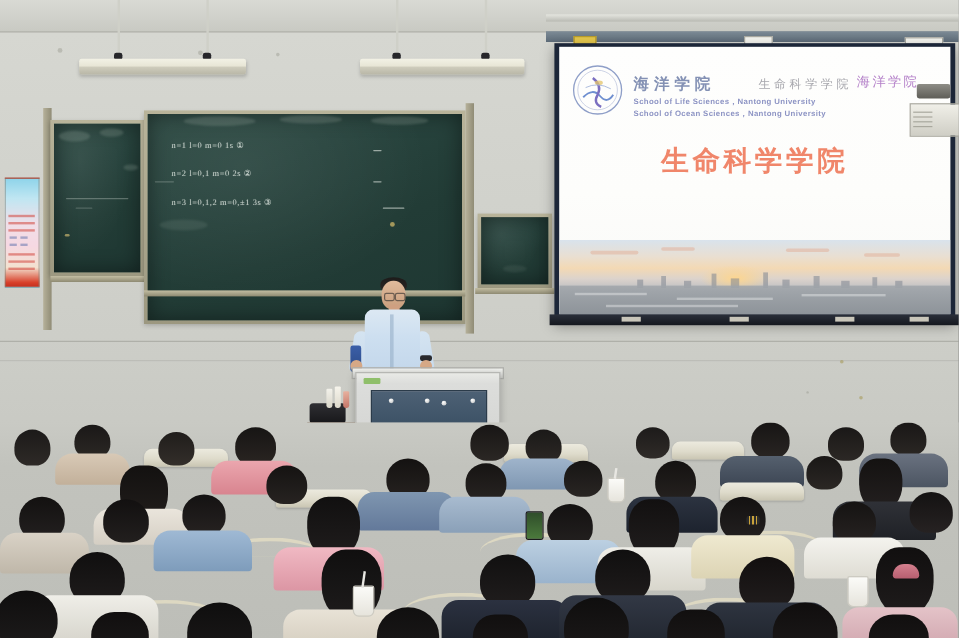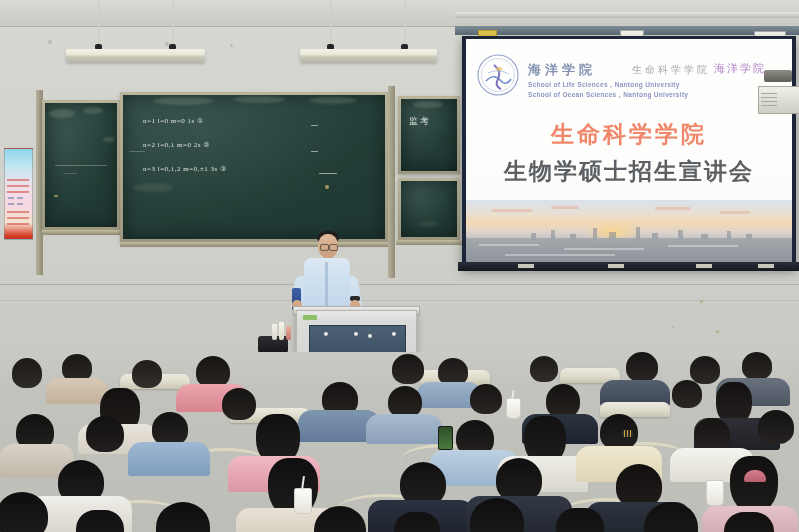--- a/index.html
+++ b/index.html
@@ -334,47 +334,41 @@
       <div class="cb-smudge" style="left:4px;top:6px;width:26px;height:9px;"></div>
       <div class="cb-smudge" style="left:38px;top:4px;width:20px;height:7px;"></div>
       <div class="cb-chalk" style="left:10px;top:62px;width:52px;height:1px;opacity:.5;"></div>
       <div class="cb-chalk" style="left:18px;top:70px;width:14px;height:1px;opacity:.35;"></div>
       <div class="cb-smudge" style="left:58px;top:34px;width:12px;height:5px;"></div>
       <div class="cb-chalk" style="left:9px;top:92px;width:4px;height:2px;background:rgba(226,200,120,.6);"></div>
     </div>
   </div>
   <div class="cb-tray" style="left:42px;top:230px;width:78px;"></div>
 
-  <div class="cb-frame" style="left:120px;top:92px;width:268px;height:150px;">
+  <div class="cb-frame" style="left:120px;top:92px;width:268px;height:178px;">
     <div class="cb-surface">
       <div class="cb-smudge" style="left:30px;top:2px;width:60px;height:8px;"></div>
       <div class="cb-smudge" style="left:110px;top:1px;width:52px;height:7px;"></div>
       <div class="cb-smudge" style="left:186px;top:2px;width:48px;height:7px;"></div>
       <div class="cb-smudge" style="left:10px;top:88px;width:40px;height:9px;opacity:.6;"></div>
 
       <div class="cb-text" style="left:20px;top:22px;">n=1    l=0    m=0     1s    ①</div>
       <div class="cb-text" style="left:20px;top:46px;">n=2    l=0,1  m=0     2s    ②</div>
       <div class="cb-text" style="left:20px;top:70px;">n=3    l=0,1,2 m=0,±1 3s    ③</div>
 
       <div class="cb-chalk" style="left:188px;top:30px;width:7px;height:1px;"></div>
       <div class="cb-chalk" style="left:188px;top:56px;width:7px;height:1px;"></div>
       <div class="cb-chalk" style="left:196px;top:78px;width:18px;height:1px;"></div>
       <div class="cb-chalk" style="left:6px;top:56px;width:16px;height:1px;opacity:.4;"></div>
       <div class="cb-chalk" style="left:202px;top:90px;width:4px;height:4px;background:rgba(232,200,110,.65);border-radius:50%;"></div>
     </div>
   </div>
   <div class="cb-tray" style="left:120px;top:242px;width:268px;"></div>
 
   <div class="cb-post" style="left:388px;top:86px;height:192px;"></div>
-  <div class="cb-frame" style="left:398px;top:96px;width:62px;height:78px;">
-    <div class="cb-surface">
-      <div class="cb-smudge" style="left:12px;top:2px;width:30px;height:7px;"></div>
-      <div class="cb-text" style="left:8px;top:16px;font-size:9px;letter-spacing:2px;">监考</div>
-    </div>
-  </div>
   <div class="cb-frame" style="left:398px;top:178px;width:62px;height:62px;">
     <div class="cb-surface">
       <div class="cb-smudge" style="left:18px;top:40px;width:20px;height:6px;opacity:.5;"></div>
     </div>
   </div>
   <div class="cb-tray" style="left:396px;top:240px;width:66px;"></div>
 
   <div class="screen-shell">
     <div class="screen">
 
@@ -387,21 +381,20 @@
         <path d="M12 20 Q22 15 33 21" fill="none" stroke="#9fb0d8" stroke-width=".7"></path>
       </svg>
 
       <div class="slide-head-cn">海洋学院</div>
       <div class="slide-head-cn2">生命科学学院</div>
       <div class="slide-head-cn3">海洋学院</div>
       <div class="slide-head-en1">School of Life Sciences，Nantong University</div>
       <div class="slide-head-en2">School of Ocean Sciences，Nantong University</div>
 
       <div class="slide-title1">生命科学学院</div>
-      <div class="slide-title2">生物学硕士招生宣讲会</div>
 
       <div class="slide-photo">
         <div class="sun-glow"></div>
         <div class="cloud" style="left:8%;top:14%;width:40px;"></div>
         <div class="cloud" style="left:26%;top:9%;width:28px;"></div>
         <div class="cloud" style="left:58%;top:12%;width:36px;"></div>
         <div class="cloud" style="left:78%;top:17%;width:30px;"></div>
         <div class="city">
           <div class="bldg" style="left:20%;width:5px;height:7px;"></div>
           <div class="bldg" style="left:26%;width:4px;height:10px;"></div>

